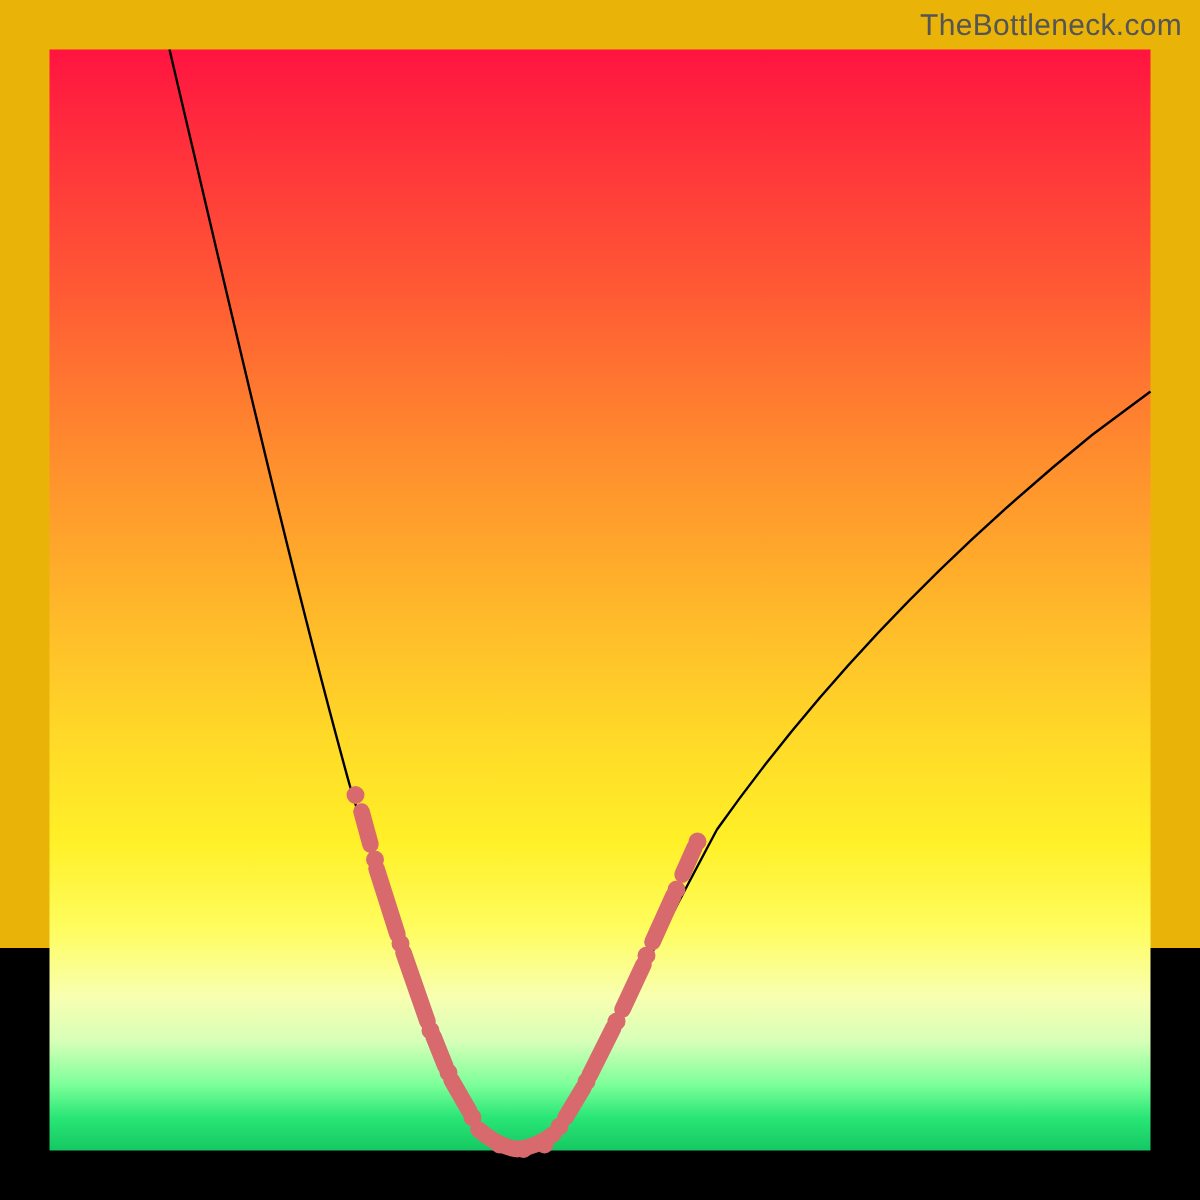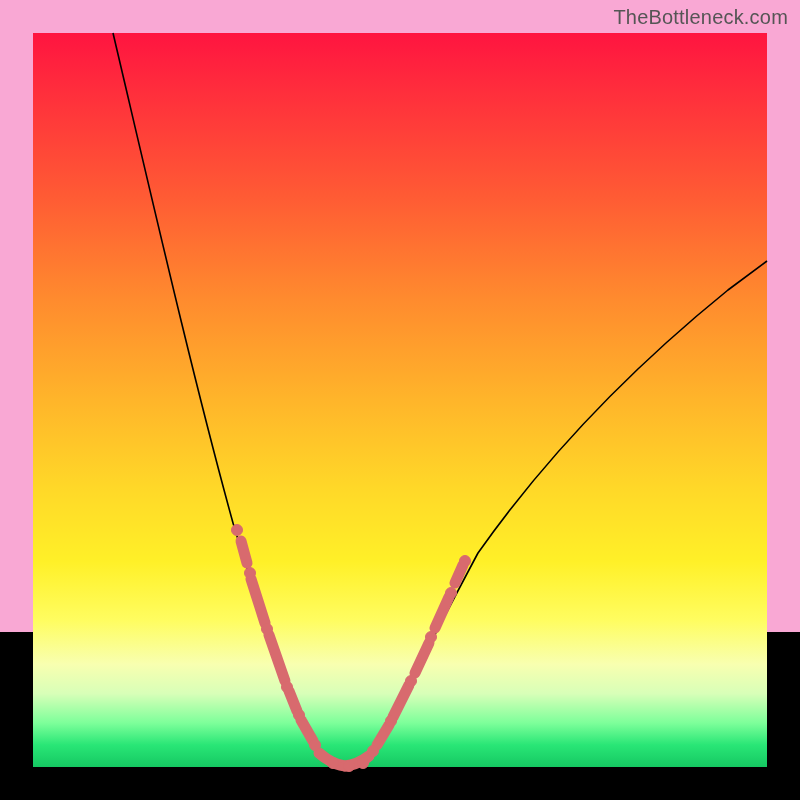--- a/index.html
+++ b/index.html
@@ -8,21 +8,21 @@
     width: 800px;
     height: 800px;
     background: #000;
     font-family: Arial, Helvetica, sans-serif;
     overflow: hidden;
   }
   .stage {
     position: relative;
     width: 800px;
     height: 632px;
-    background: #f9a8d4;
+    background: #eab308;
     text-align: right;
   }
   .watermark {
     position: absolute;
     top: 6px;
     right: 12px;
     color: #555;
     font-size: 20px;
     font-weight: 500;
     letter-spacing: 0.2px;

